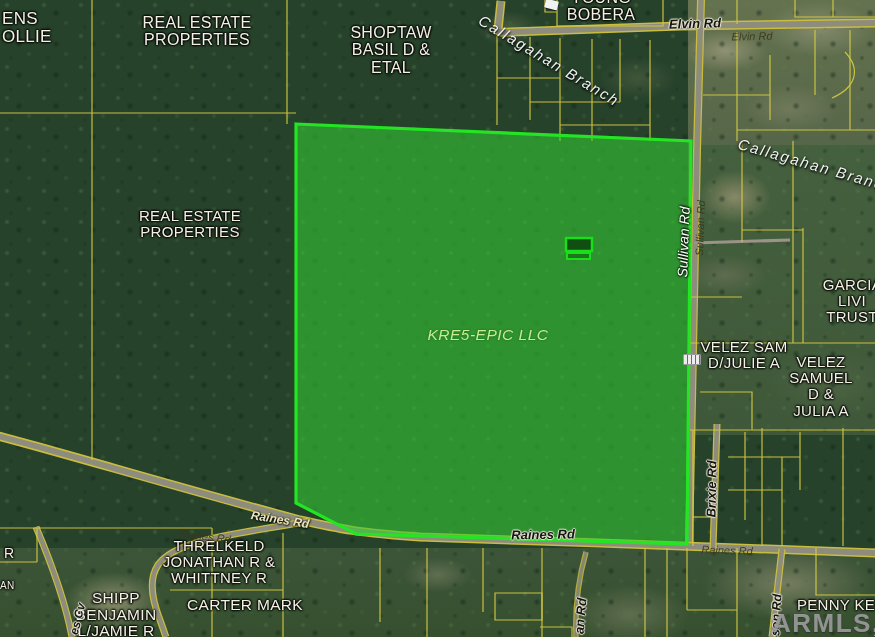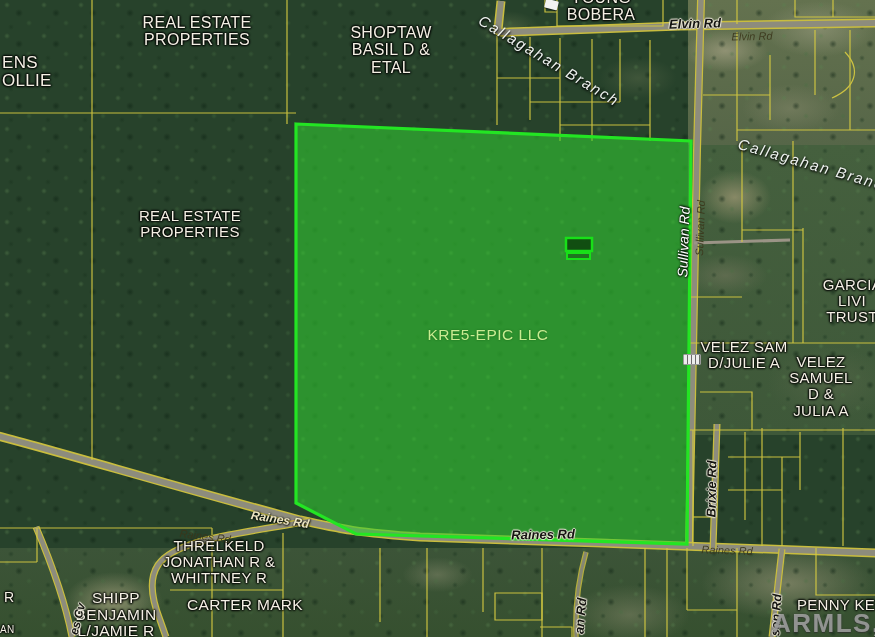--- a/index.html
+++ b/index.html
@@ -49,21 +49,21 @@
     text-shadow:1px 0 1px #e9e6d8,-1px 0 1px #e9e6d8,0 1px 1px #e9e6d8,0 -1px 1px #e9e6d8;}
   .road-faint{font-style:italic;font-size:11px;color:rgba(58,54,26,.88);white-space:nowrap;text-shadow:none;}
   .road-white{font-style:italic;font-size:14px;color:#ffffff;white-space:nowrap;
     text-shadow:0 1px 2px rgba(0,0,0,.95),1px 0 2px rgba(0,0,0,.9),-1px 0 2px rgba(0,0,0,.9);}
   .road-light{font-style:italic;font-weight:bold;font-size:12px;color:#ece5c2;white-space:nowrap;
     text-shadow:0 1px 2px rgba(0,0,0,.9),1px 0 2px rgba(0,0,0,.85);}
   .stream{font-style:italic;font-size:15px;color:#eef2ef;letter-spacing:2px;white-space:nowrap;
     text-shadow:0 1px 3px rgba(0,0,0,.9),1px 1px 2px rgba(0,0,0,.8);}
   .kre5{font-size:15.5px;color:#c9ec92;letter-spacing:.5px;white-space:nowrap;
     text-shadow:0 0 2px rgba(0,70,0,.6);}
-  .partial{font-size:14px;transform:none;text-align:left;margin-top:44px;}
+  .partial{font-size:14px;transform:none;text-align:left;}
   .watermark{position:absolute;left:772px;top:608px;z-index:60;font-size:26px;font-weight:bold;
     letter-spacing:1.5px;color:rgba(235,235,235,.5);white-space:nowrap;
     text-shadow:0 0 2px rgba(60,60,60,.8),0 1px 1px rgba(40,40,40,.6);}
   .penny{position:absolute;left:797px;top:597px;z-index:55;transform:none;text-align:left;white-space:nowrap;}
   #marker-badge{position:absolute;left:683px;top:354px;width:16px;height:9px;z-index:45;
     background:repeating-linear-gradient(90deg,#ececec 0 3px,#6a6a6a 3px 4px);
     border:1px solid #9a9a9a;border-radius:1px;}
   #top-partial-icon{position:absolute;left:545px;top:0;width:13px;height:9px;z-index:45;
     background:#f2f2f2;transform:rotate(14deg);border-radius:1px;box-shadow:0 1px 1px rgba(0,0,0,.5);}
 </style>
@@ -187,21 +187,21 @@
 OLLIE</div>
 <div class="lbl owner owner-lg" style="left:197px;top:31px;">REAL ESTATE
 PROPERTIES</div>
 <div class="lbl owner owner-lg" style="left:391px;top:50px;">SHOPTAW
 BASIL D &amp;
 ETAL</div>
 <div class="lbl owner owner-lg" style="left:601px;top:6px;">YOUNG
 BOBERA</div>
 <div class="lbl owner" style="left:190px;top:224px;">REAL ESTATE
 PROPERTIES</div>
-<div class="lbl kre5" style="left:488px;top:335px;">KRE5-EPIC LLC</div>
+<div class="lbl kre5" style="left:488px;top:335px;font-style:italic;">KRE5-EPIC LLC</div>
 <div class="lbl owner" style="left:744px;top:310px;margin-top:45px;">VELEZ SAM
 D/JULIE A</div>
 <div class="lbl owner" style="left:852px;top:301px;">GARCIA LIVI
 TRUST</div>
 <div class="lbl owner" style="left:821px;top:386px;">VELEZ SAMUEL
 D &amp; JULIA A</div>
 <div class="lbl owner" style="left:219px;top:562px;text-align:center;">THRELKELD
 JONATHAN R &amp;
 WHITTNEY R</div>
 <div class="lbl owner" style="left:116px;top:615px;font-size:15.5px;">SHIPP

